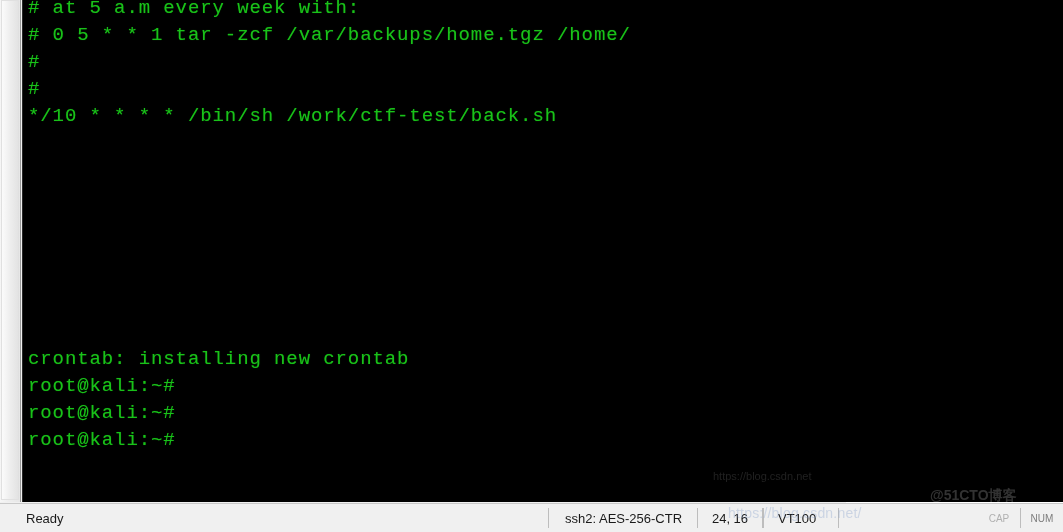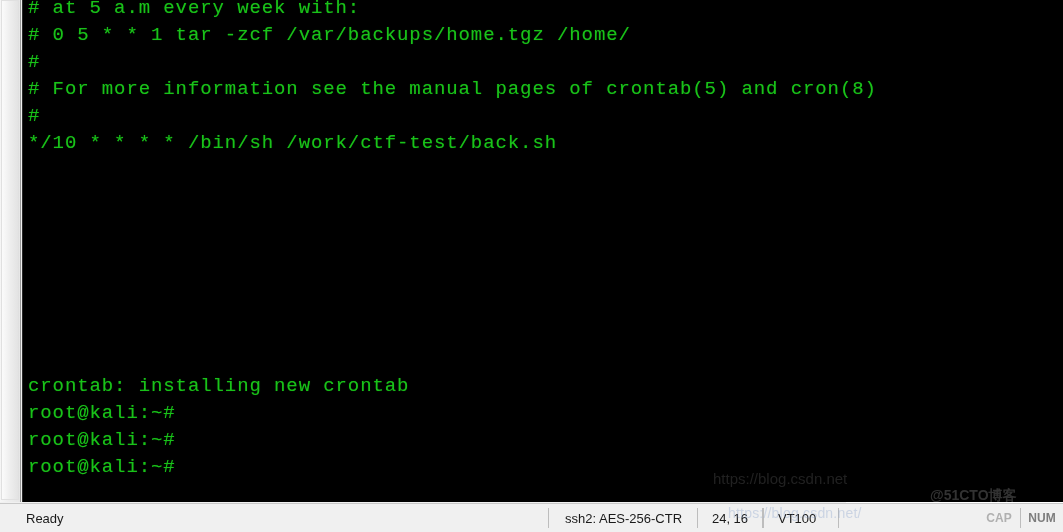--- a/index.html
+++ b/index.html
@@ -118,22 +118,22 @@
   }
   .sb-cipher { padding: 0 16px 0 16px; width: 148px; }
   .sb-cursor { padding: 0 14px 0 14px; width: 64px; justify-content: center; }
   .sb-dims   { padding: 0 14px 0 14px; width: 148px; }
   .sb-emul   { padding: 0 14px 0 14px; width: 74px; text-align: right; }
   .sb-spacer { flex: 1 1 auto; }
   .sb-cap, .sb-num {
     width: 42px;
     justify-content: center;
     color: #b0b0b0;
-    font-weight: bold;
-    font-size: 12px;
+    font-weight: normal;
+    font-size: 10px;
   }
   .sb-num { color: #7d7d7d; }
 
   
   .wm-url {
     position: absolute;
     left: 728px;
     top: 505px;
     font-size: 14px;
     color: rgba(120,150,200,0.30);
@@ -148,42 +148,41 @@
     font-size: 14px;
     color: rgba(110,110,110,0.45);
     font-weight: bold;
     white-space: nowrap;
     pointer-events: none;
   }
   .wm-term {
     position: absolute;
     left: 690px;
     top: 470px;
-    font-size: 15px;
+    font-size: 11px;
     color: rgba(60,60,60,0.55);
     white-space: nowrap;
     pointer-events: none;
   }
 </style>
 </head>
 <body>
 
 <div id="app">
 
   <div class="scrollbar">
     <div class="track"></div>
     <div class="thumb"></div>
   </div>
 
   <div class="terminal">
     <div class="term-screen">
       <div class="term-line"># at 5 a.m every week with:</div>
       <div class="term-line"># 0 5 * * 1 tar -zcf /var/backups/home.tgz /home/</div>
       <div class="term-line">#</div>
-      <div class="term-line"># For more information see the manual pages of crontab(5) and cron(8)</div>
       <div class="term-line">#</div>
       <div class="term-line">*/10 * * * * /bin/sh /work/ctf-test/back.sh</div>
       <div class="term-line blank"></div>
       <div class="term-line blank"></div>
       <div class="term-line blank"></div>
       <div class="term-line blank"></div>
       <div class="term-line blank"></div>
       <div class="term-line blank"></div>
       <div class="term-line blank"></div>
       <div class="term-line blank"></div>

